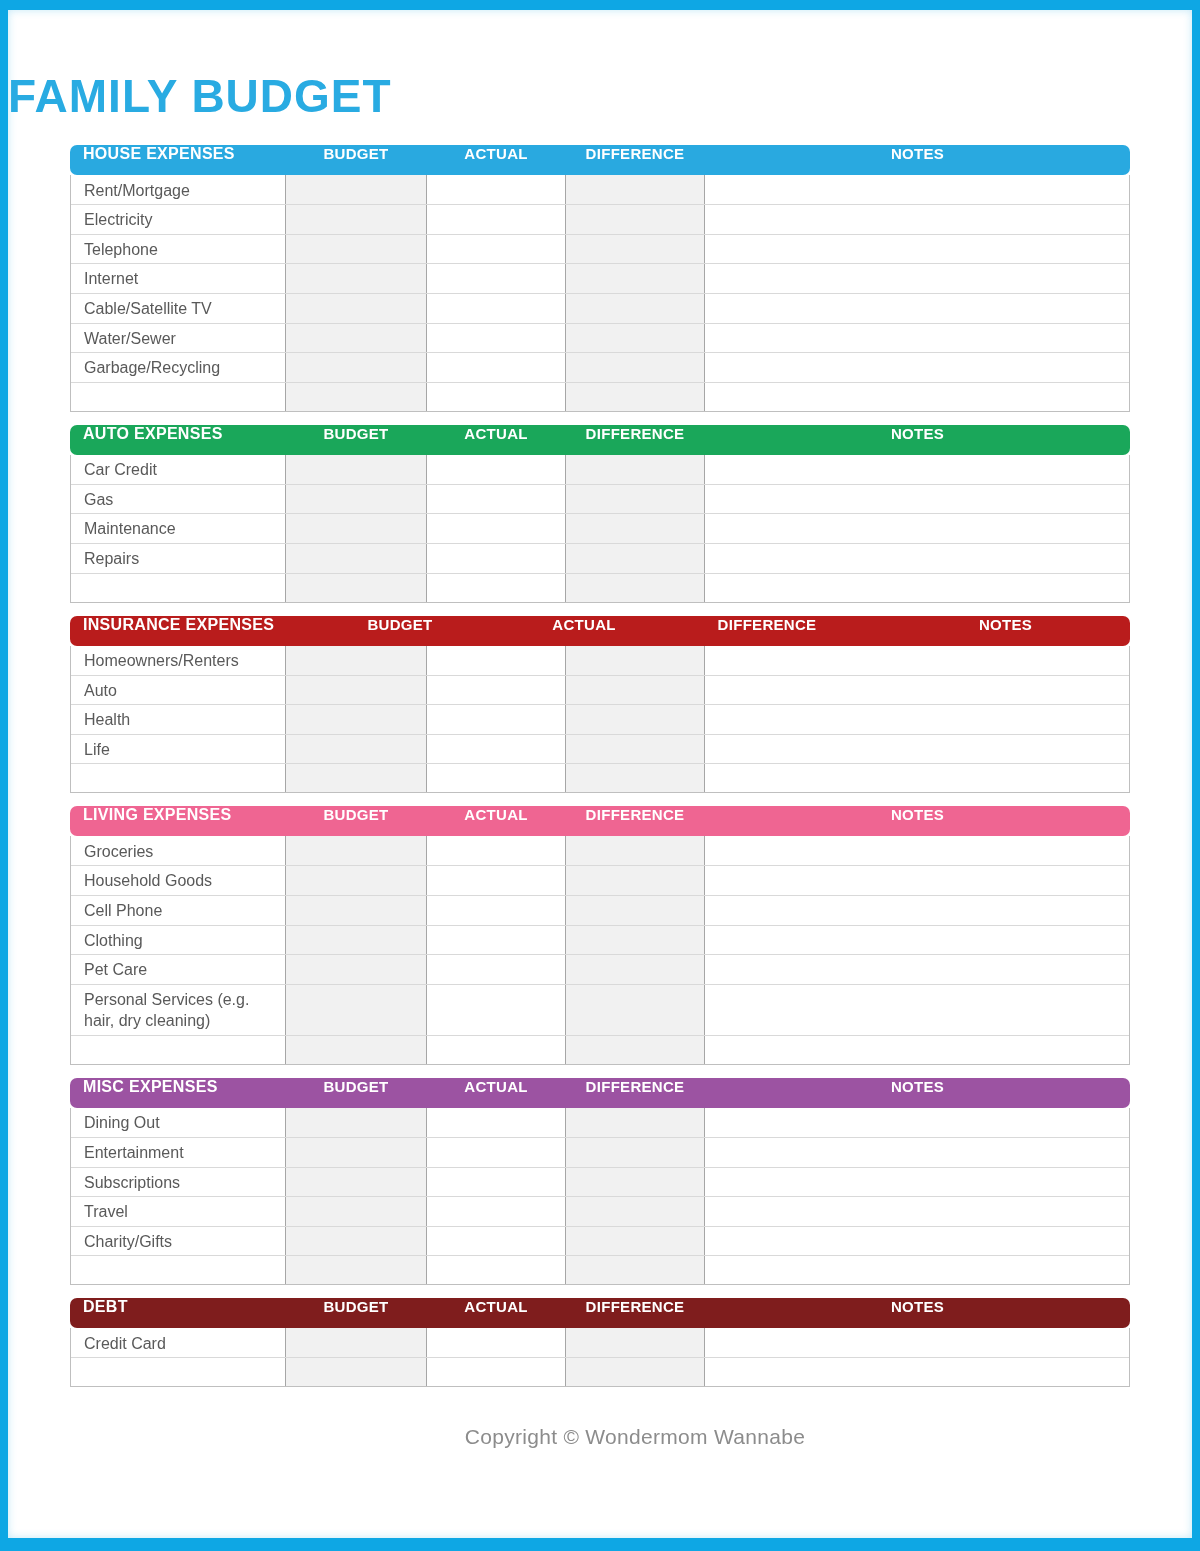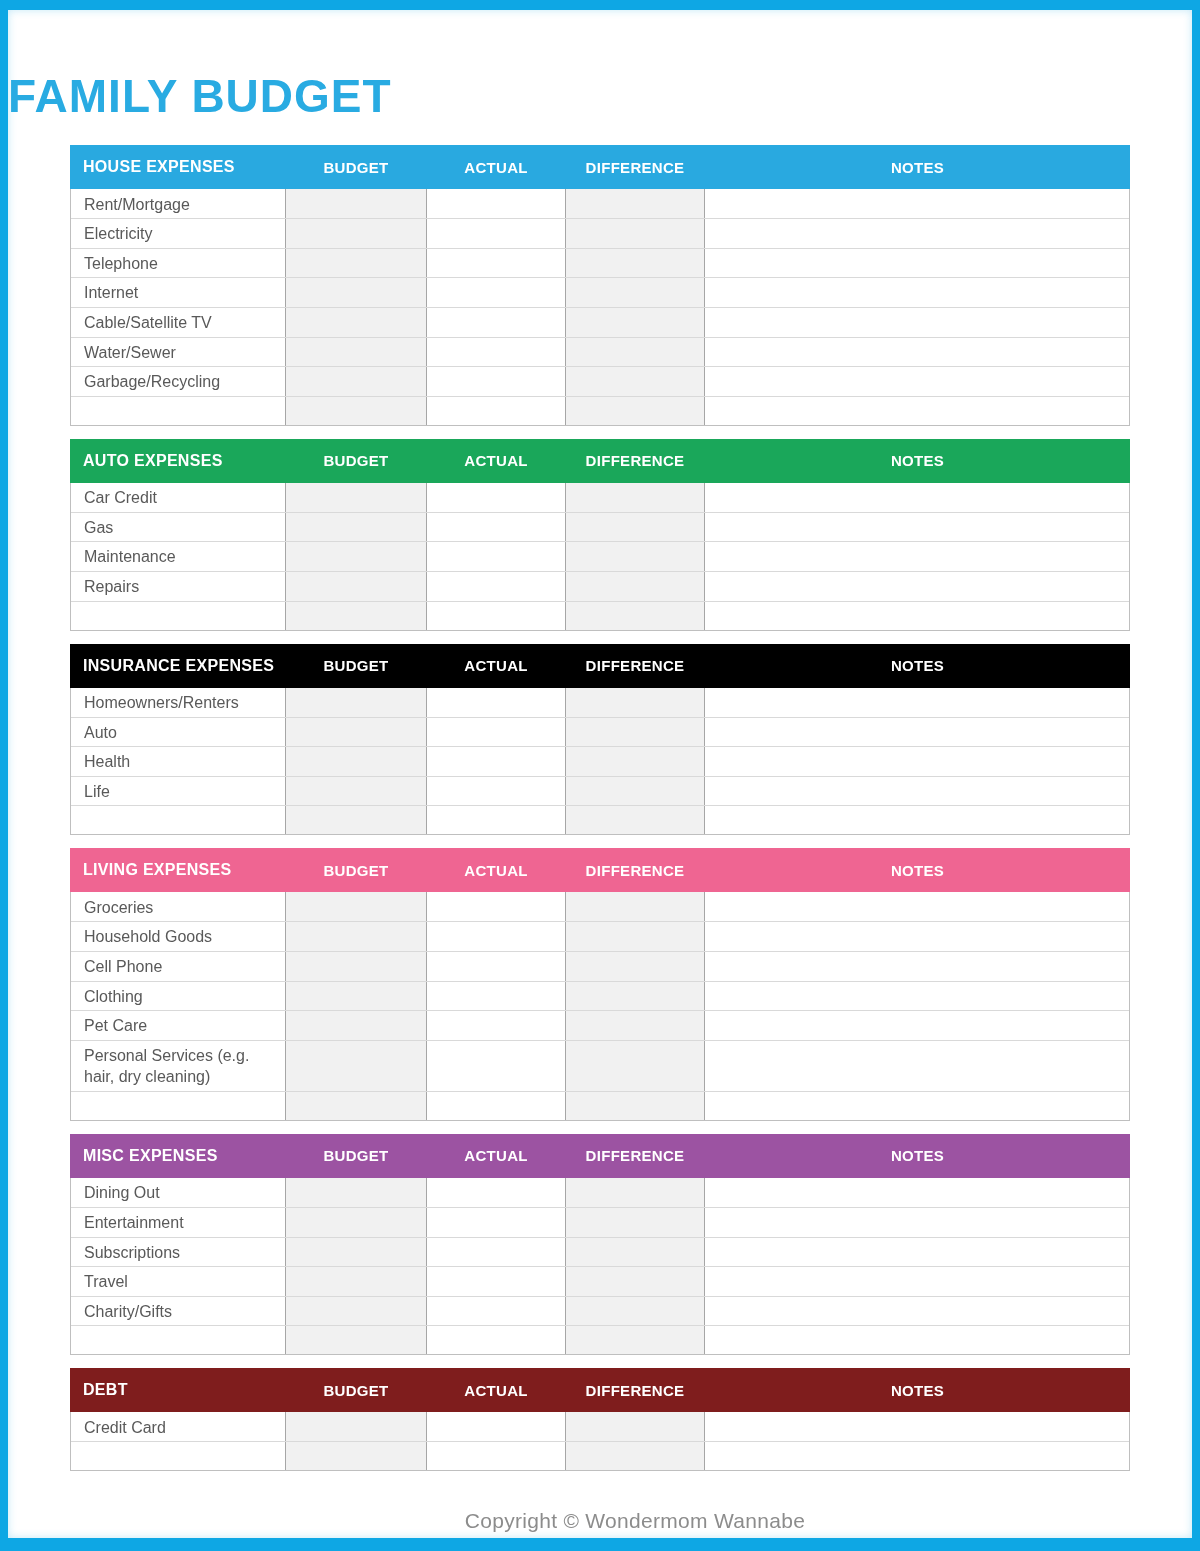--- a/index.html
+++ b/index.html
@@ -26,23 +26,23 @@
     font-size: 46px;
     line-height: 1.05;
     font-weight: bold;
     letter-spacing: 1px;
     color: #29ABE2;
   }
   .sections { margin: 0 62px; }
   .section { margin-bottom: 13px; }
   .section-header {
     display: flex;
-    align-items: center;
-    height: 44px;
+    height: 30px;
     color: #ffffff;
+    border-radius: 7px;
   }
   .section-title {
     width: 215px;
     padding-left: 13px;
     font-weight: bold;
     font-size: 16px;
     letter-spacing: 0.3px;
     white-space: nowrap;
   }
   .col-head {
@@ -220,21 +220,21 @@
     <div class="cell label"></div>
     <div class="cell shaded budget"></div>
     <div class="cell actual"></div>
     <div class="cell shaded difference"></div>
     <div class="cell notes"></div>
   </div>
 </div>
   </div>
 
   <div class="section">
-    <div class="section-header" style="background: #000000;">
+    <div class="section-header" style="background: #b91c1c; gap: 44px;">
       <div class="section-title">INSURANCE EXPENSES</div>
       <div class="col-head w-budget">BUDGET</div>
       <div class="col-head w-actual">ACTUAL</div>
       <div class="col-head w-difference">DIFFERENCE</div>
       <div class="col-head w-notes">NOTES</div>
     </div>
     <div class="section-body">
   <div class="row">
     <div class="cell label">Homeowners/Renters</div>
     <div class="cell shaded budget"></div>

